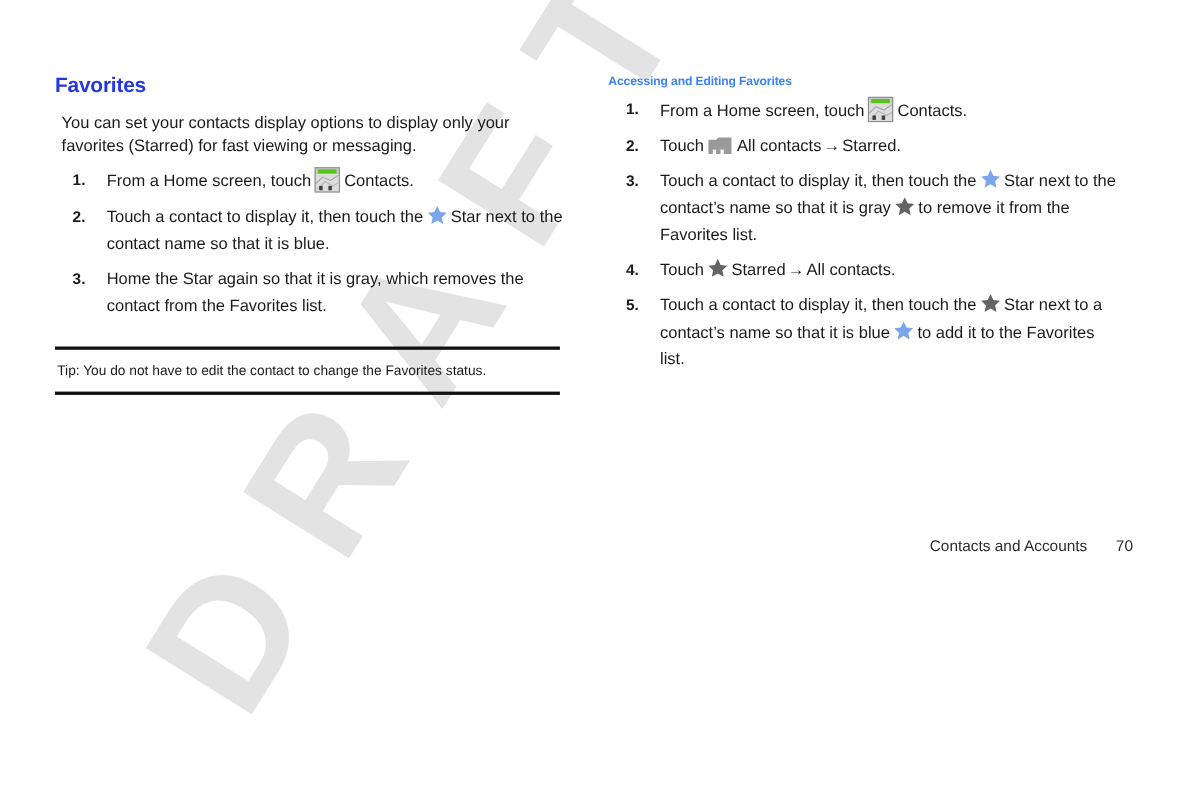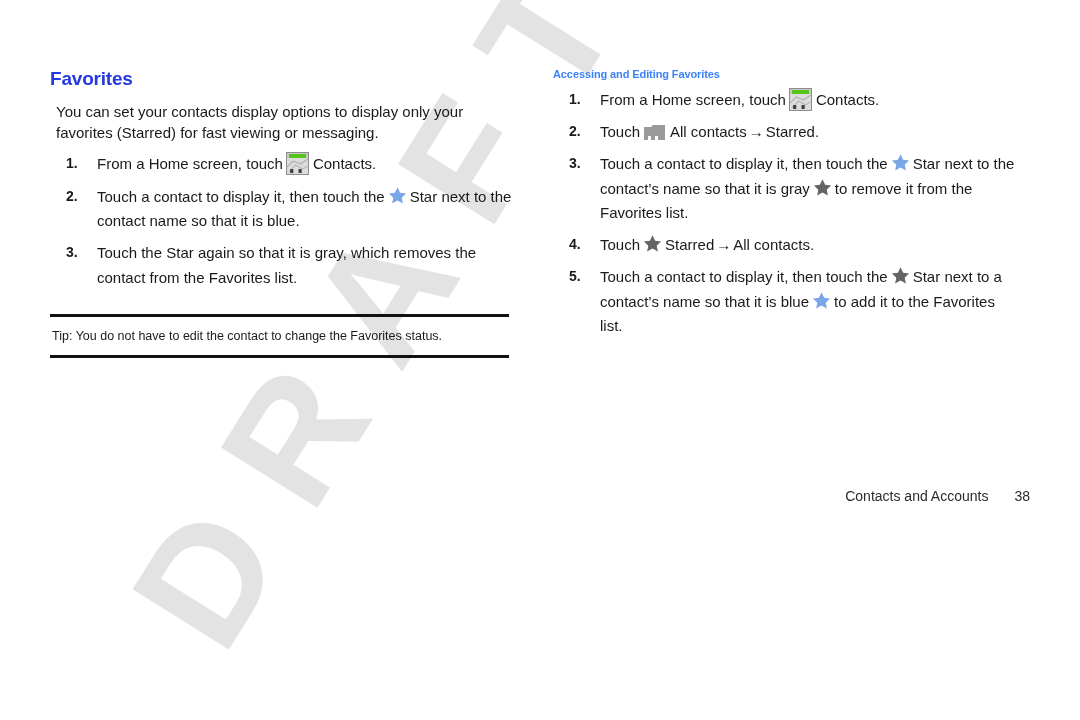--- a/index.html
+++ b/index.html
@@ -212,21 +212,21 @@
       </li>
 
       <li>
         <span class="num">2.</span><span>Touch a contact to display it, then touch the</span><span class="star"><svg viewBox="0 0 24 24">
               <polygon points="12,1.6 15.3,8.6 22.8,9.5 17.3,14.7 18.8,22.2 12,18.4 5.2,22.2 6.7,14.7 1.2,9.5 8.7,8.6" fill="#7ba6e8"></polygon>
             </svg></span><b>Star</b>
         <span>next to the contact name so that it is blue.</span>
       </li>
 
       <li>
-        <span class="num">3.</span><span>Touch the</span>
+        <span class="num">3.</span><span>Home the</span>
         <b>Star</b>
         <span>again so that it is gray, which removes the contact from the Favorites list.</span>
       </li>
 
     </ol>
 
     <div class="tipbox">
       <div class="tip-inner">
         <b>Tip:</b>
         <span>You do not have to edit the contact to change the Favorites status.</span>
@@ -283,16 +283,16 @@
         <span>next to a contact’s name so that it is blue</span><span class="star"><svg viewBox="0 0 24 24">
               <polygon points="12,1.6 15.3,8.6 22.8,9.5 17.3,14.7 18.8,22.2 12,18.4 5.2,22.2 6.7,14.7 1.2,9.5 8.7,8.6" fill="#7ba6e8"></polygon>
             </svg></span><span>to add it to the Favorites list.</span>
       </li>
 
     </ol>
 
   </div>
 
   <div id="footer">
-    <span>Contacts and Accounts</span><span class="pg">38</span>
+    <span>Contacts and Accounts</span><span class="pg">70</span>
   </div>
 
 </div>
 
 </body></html>

